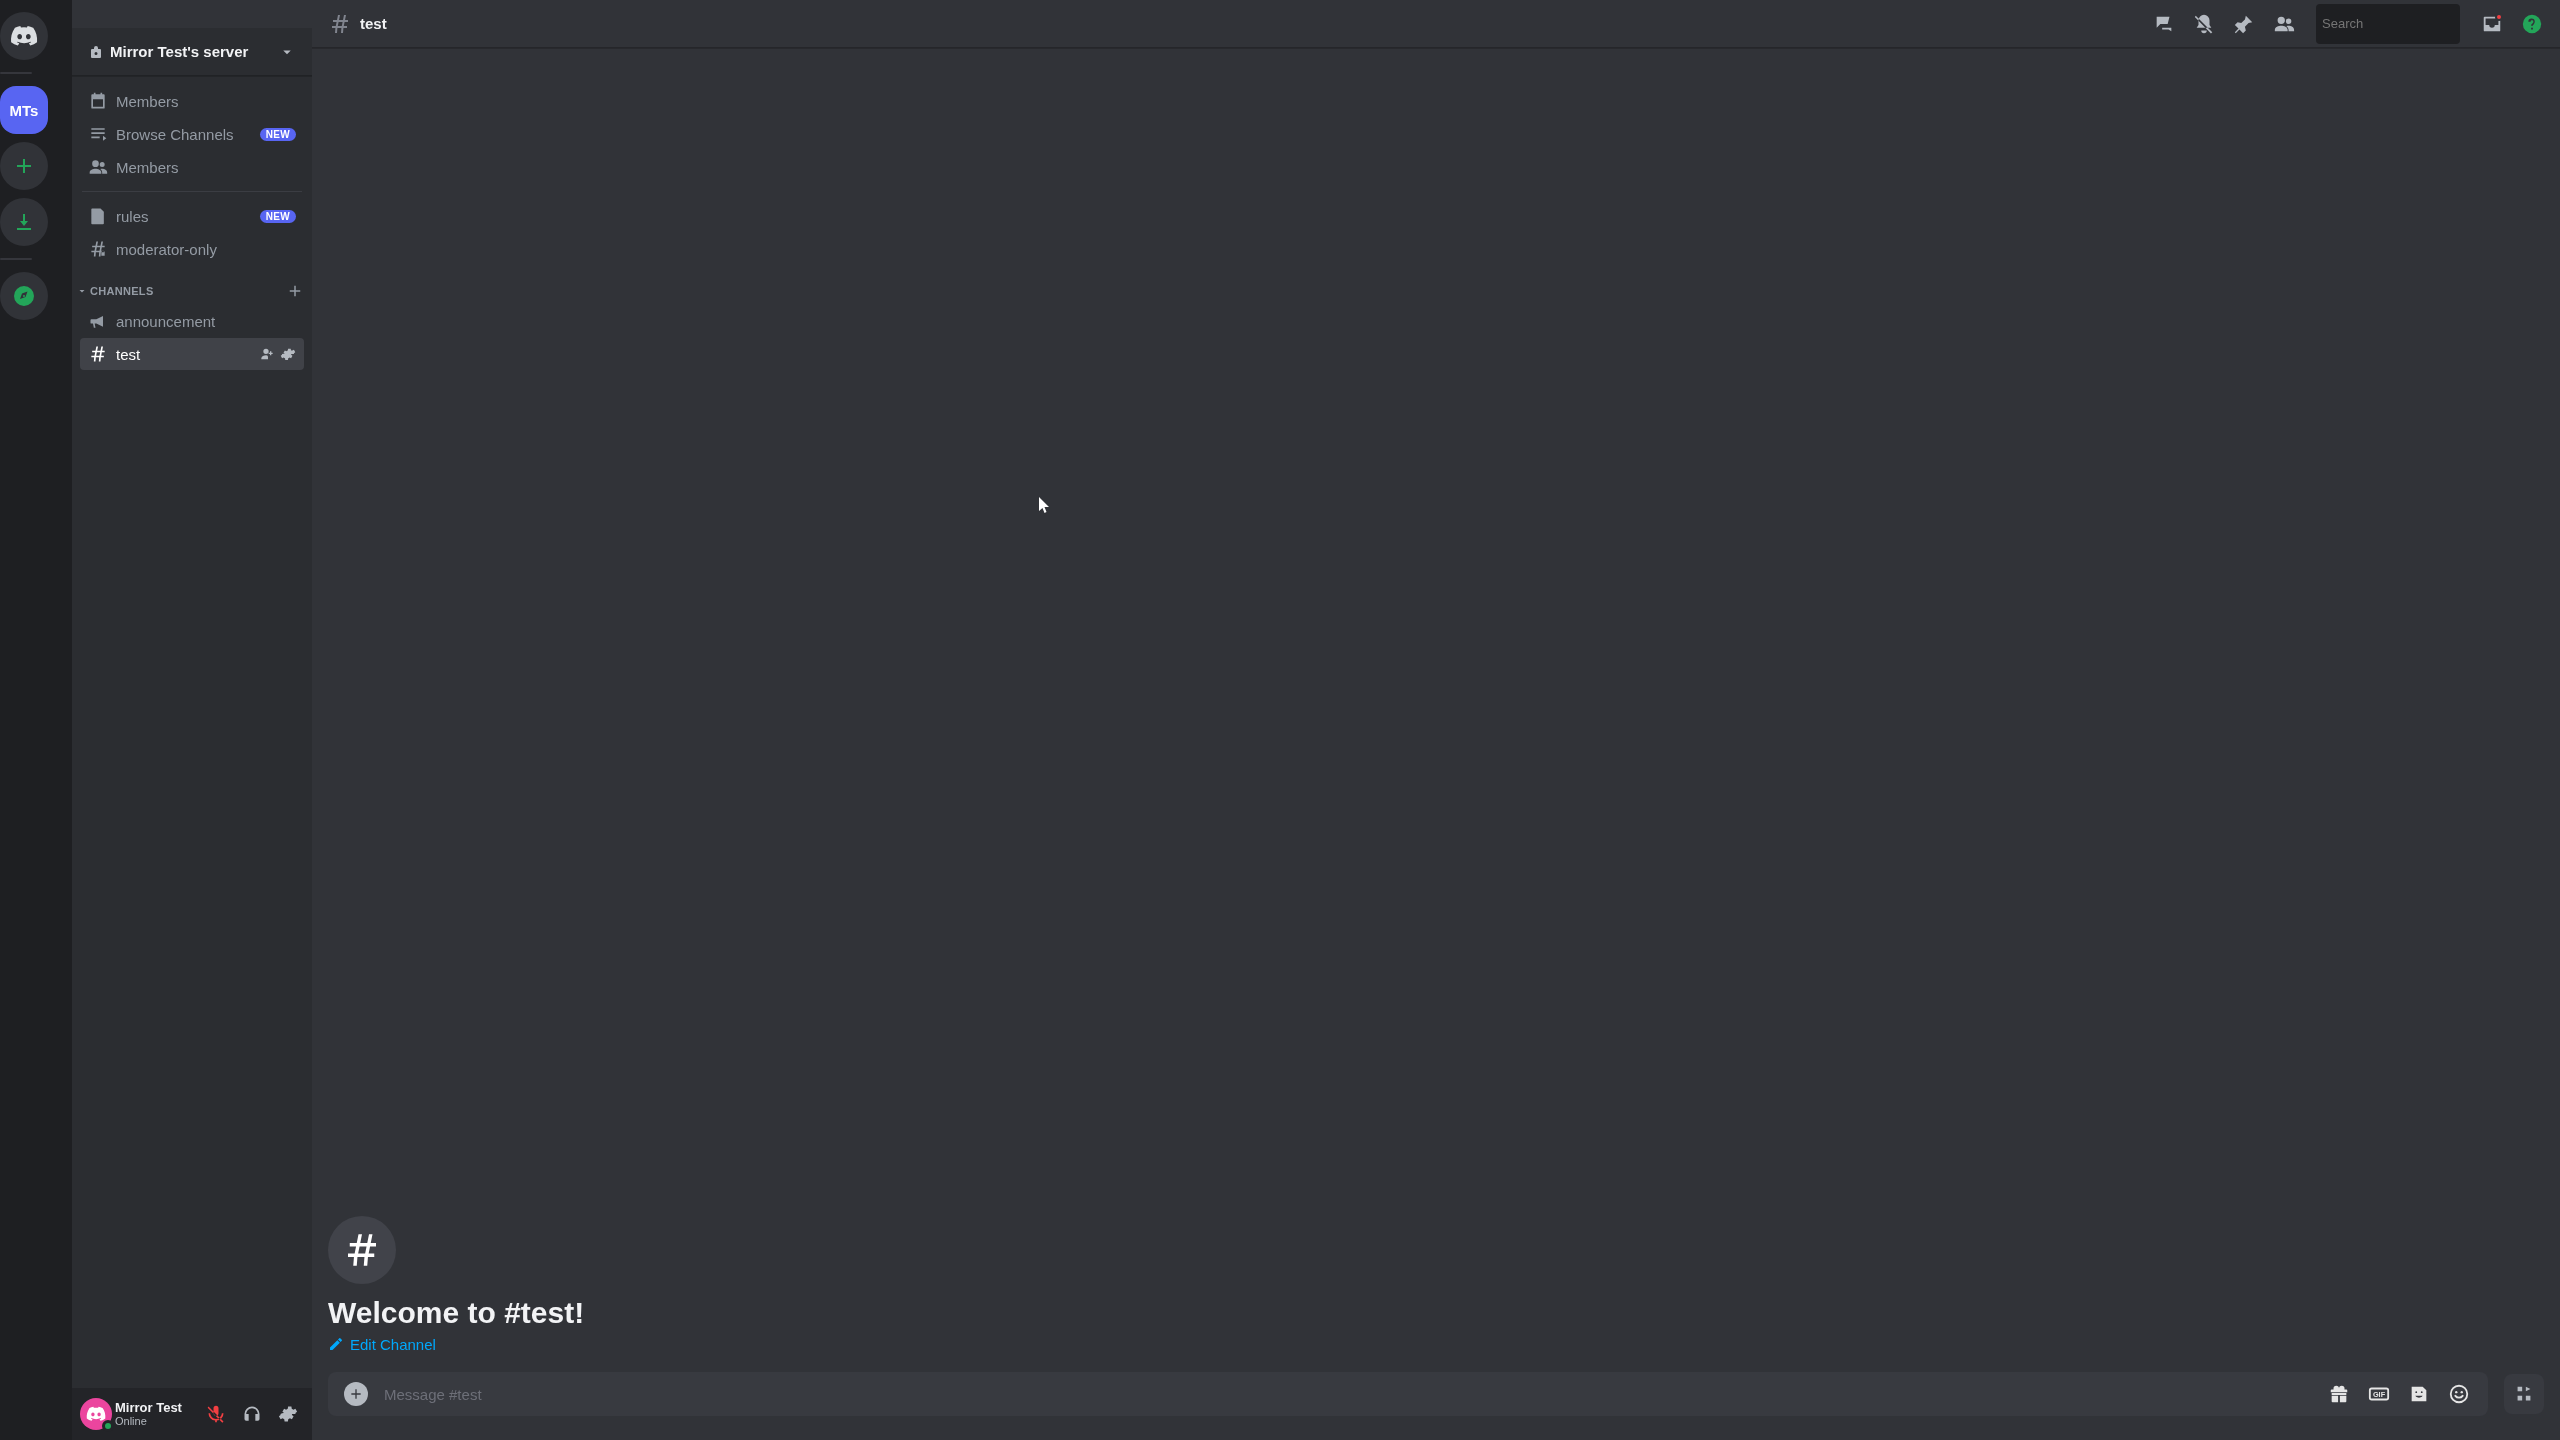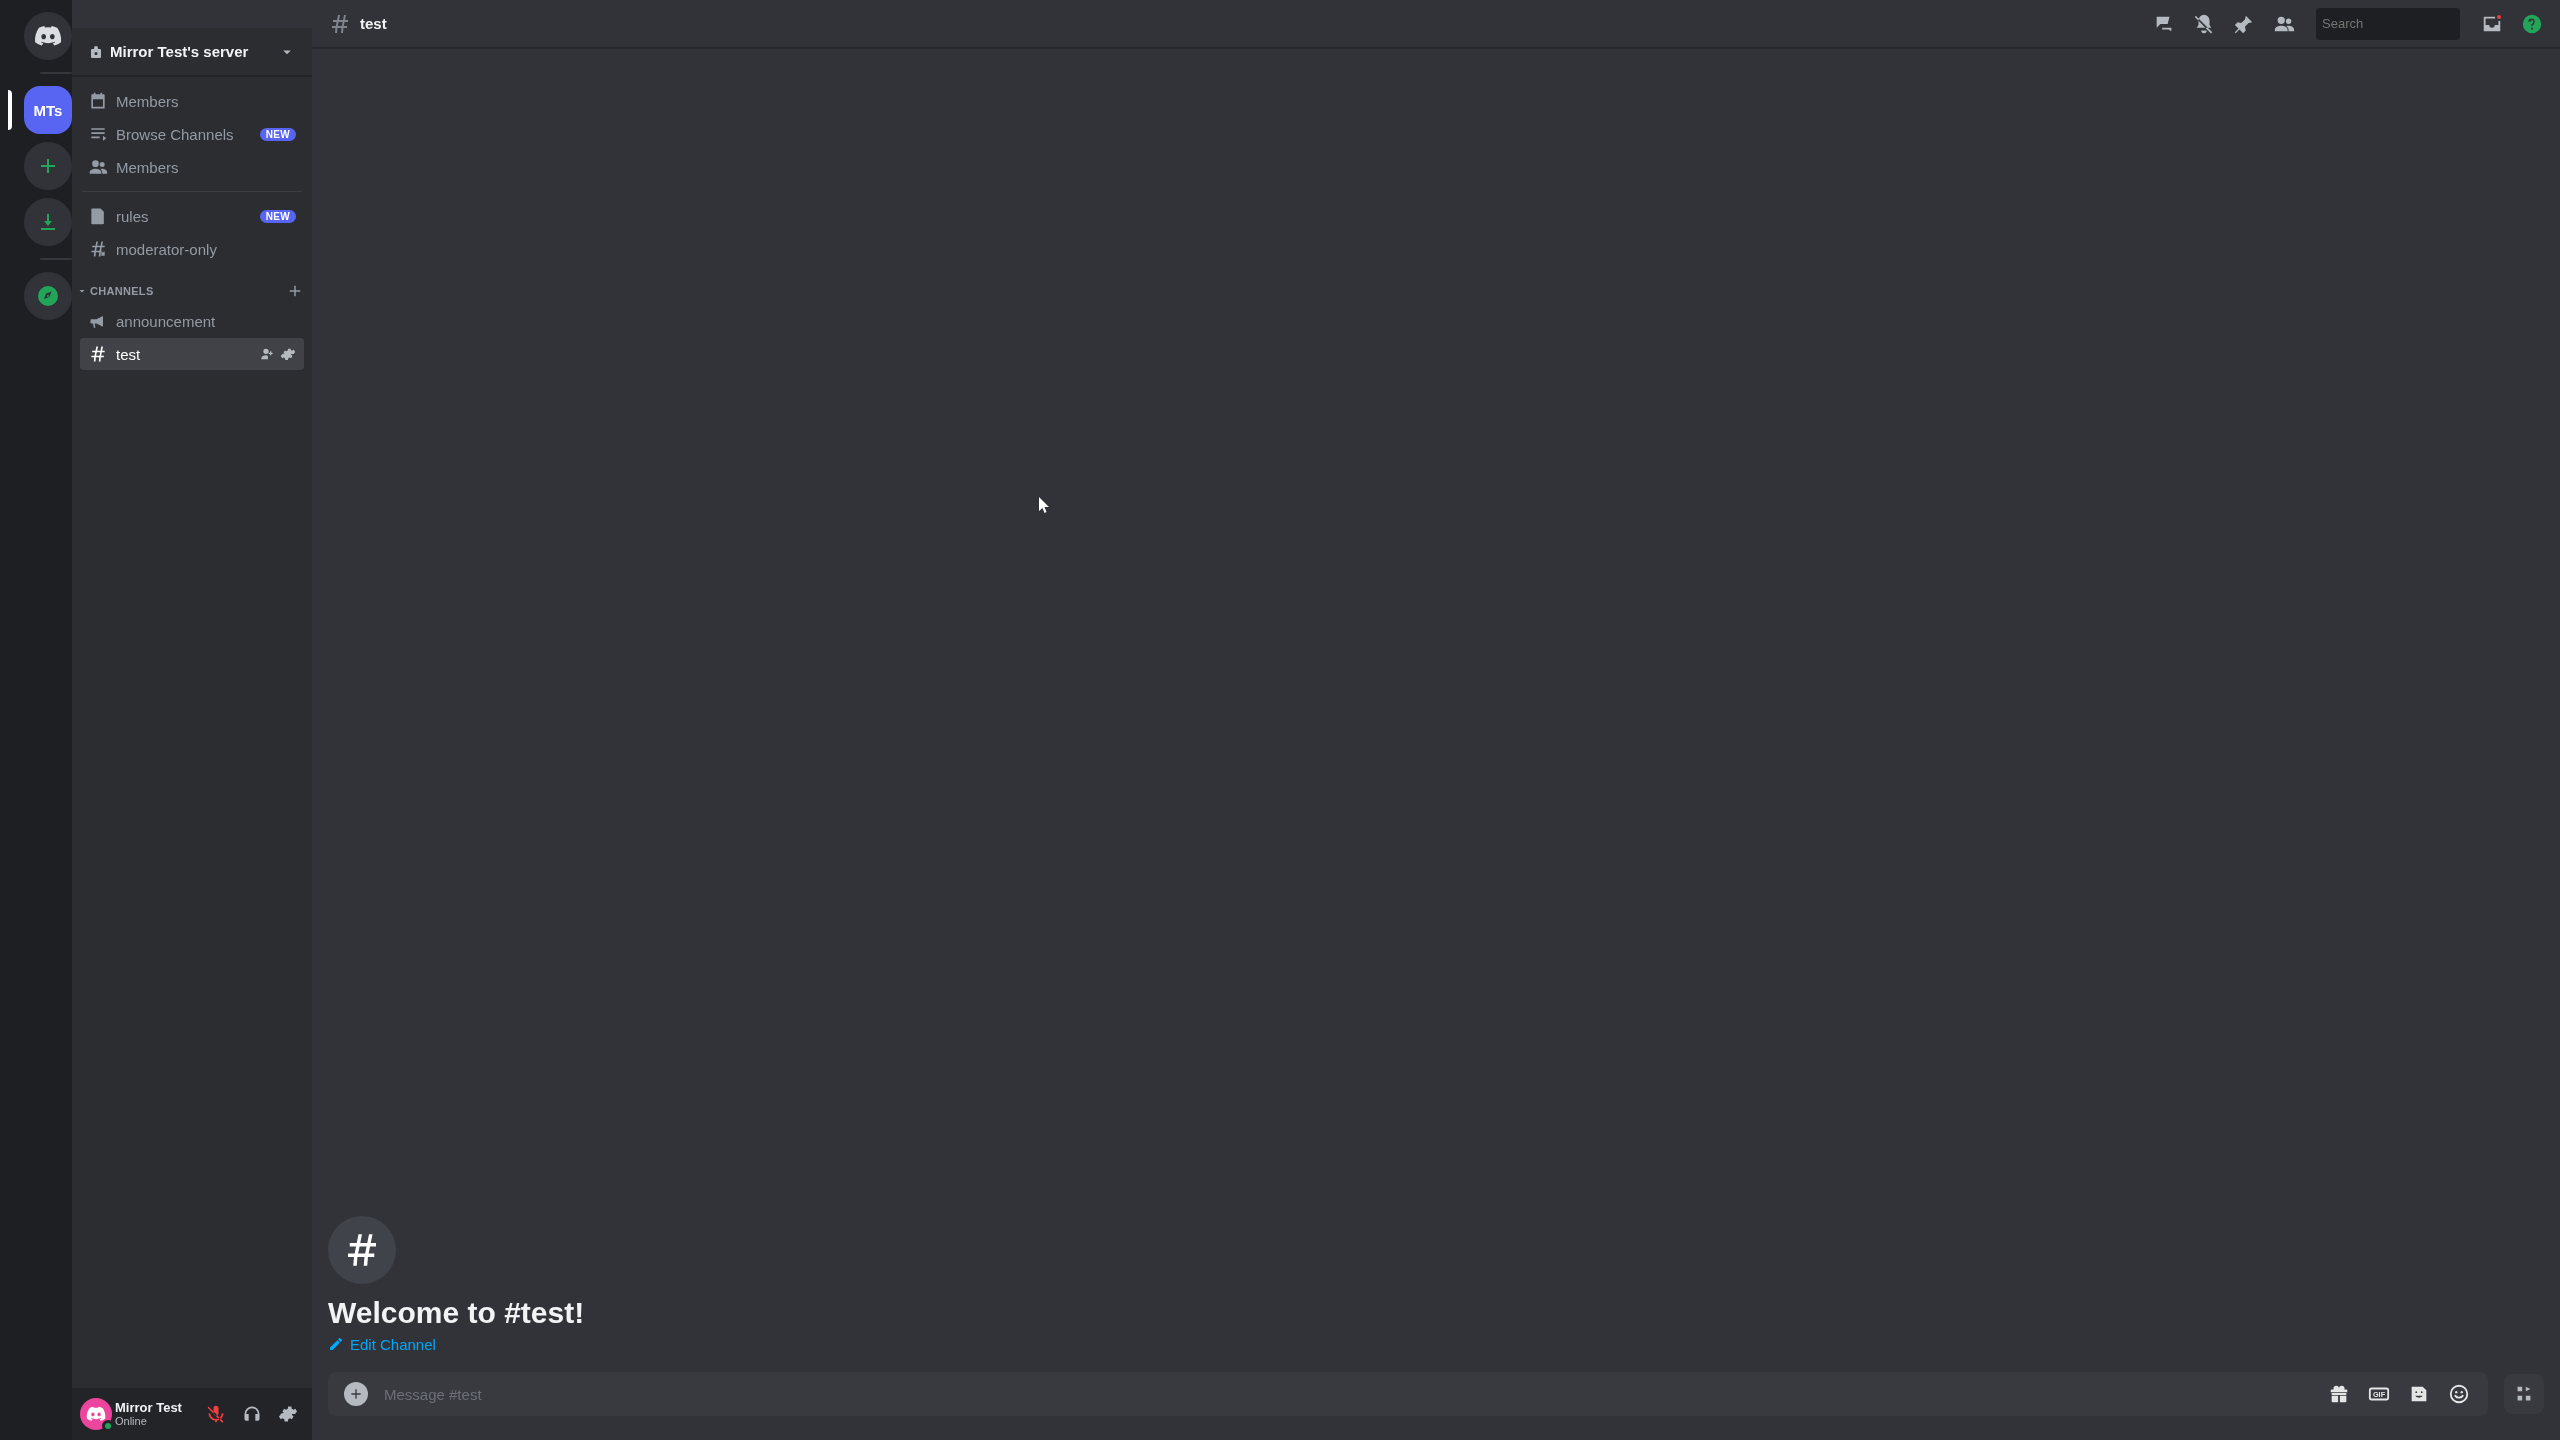--- a/index.html
+++ b/index.html
@@ -1,19 +1,19 @@
 <!DOCTYPE html>
 <html><head>
   <meta charset="utf-8">
   <style>
     * { margin: 0; padding: 0; box-sizing: border-box; }
     html, body { width: 100%; height: 100%; font-family: "gg sans", "Helvetica Neue", Helvetica, Arial, sans-serif; background: #313338; color: #dbdee1; overflow: hidden; }
     .app { display: flex; width: 100%; height: 100%; }
 
-    .guild-bar { width: 72px; background: #1e1f22; display: flex; flex-direction: column; align-items: flex-end; padding-top: 12px; gap: 8px; }
+    .guild-bar { width: 72px; background: #1e1f22; display: flex; flex-direction: column; align-items: flex-start; padding-top: 12px; gap: 8px; }
     .guild-item { width: 48px; height: 48px; border-radius: 50%; background: #313338; display: flex; align-items: center; justify-content: center; color: #dbdee1; cursor: pointer; transition: border-radius .15s; }
     .guild-item.home svg { width: 28px; height: 28px; fill: #dbdee1; }
     .guild-item.selected { border-radius: 16px; background: #5865f2; color: #fff; font-size: 15px; font-weight: 600; position: relative; }
     .guild-item.selected::before { content: ""; position: absolute; left: -16px; top: 4px; bottom: 4px; width: 4px; border-radius: 0 4px 4px 0; background: #fff; }
     .guild-item.action { color: #23a559; }
     .guild-item.action svg, .guild-item.explore svg { width: 24px; height: 24px; }
     .guild-item.explore { color: #23a559; }
     .guild-sep { width: 32px; height: 2px; background: #35363c; border-radius: 1px; margin: 4px 0; }
 
     .channel-sidebar { width: 240px; background: #2b2d31; display: flex; flex-direction: column; margin-top: 28px; }
@@ -52,21 +52,21 @@
     .user-actions .ua svg { width: 20px; height: 20px; fill: currentColor; }
 
     .main { flex: 1; display: flex; flex-direction: column; background: #313338; min-width: 0; }
     .chat-header { height: 48px; padding: 0 16px; display: flex; align-items: center; border-bottom: 1px solid rgba(0,0,0,.24); box-shadow: 0 1px 0 rgba(4,4,5,.2); }
     .chat-header .hash { width: 24px; height: 24px; fill: #80848e; margin-right: 8px; }
     .chat-header .title { font-weight: 600; color: #f2f3f5; font-size: 15px; }
     .chat-header .spacer { flex: 1; }
     .toolbar { display: flex; align-items: center; gap: 16px; }
     .toolbar .tb { width: 24px; height: 24px; color: #b5bac1; cursor: pointer; display: flex; align-items: center; justify-content: center; }
     .toolbar .tb svg { width: 22px; height: 22px; fill: currentColor; }
-    .search-box { width: 144px; height: 32px; background: #1e1f22; border-radius: 4px; display: flex; align-items: center; padding: 0 6px; margin: 0 4px; }
+    .search-box { width: 144px; height: 40px; background: #1e1f22; border-radius: 4px; display: flex; align-items: center; padding: 0 6px; margin: 0 4px; }
     .search-box input { flex: 1; background: transparent; border: none; outline: none; color: #dbdee1; font-size: 13px; }
     .search-box svg { width: 16px; height: 16px; fill: #b5bac1; }
     .tb.inbox { position: relative; }
     .tb.inbox .red-dot { position: absolute; top: 1px; right: 1px; width: 8px; height: 8px; border-radius: 50%; background: #f23f42; border: 2px solid #313338; }
     .tb.help { color: #23a559; }
 
     .chat-body { flex: 1; display: flex; flex-direction: column; justify-content: flex-end; padding: 16px; overflow: hidden; position: relative; }
     .welcome { padding-left: 0; }
     .welcome .big-hash { width: 68px; height: 68px; border-radius: 50%; background: #41434a; display: flex; align-items: center; justify-content: center; margin-bottom: 12px; }
     .welcome .big-hash svg { width: 42px; height: 42px; fill: #fff; }

